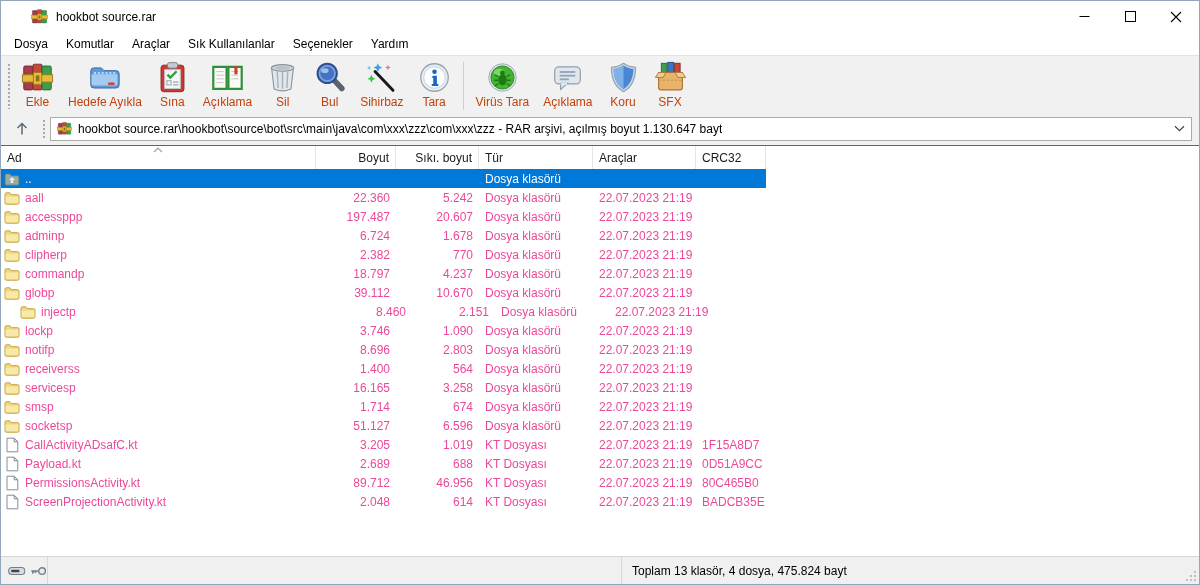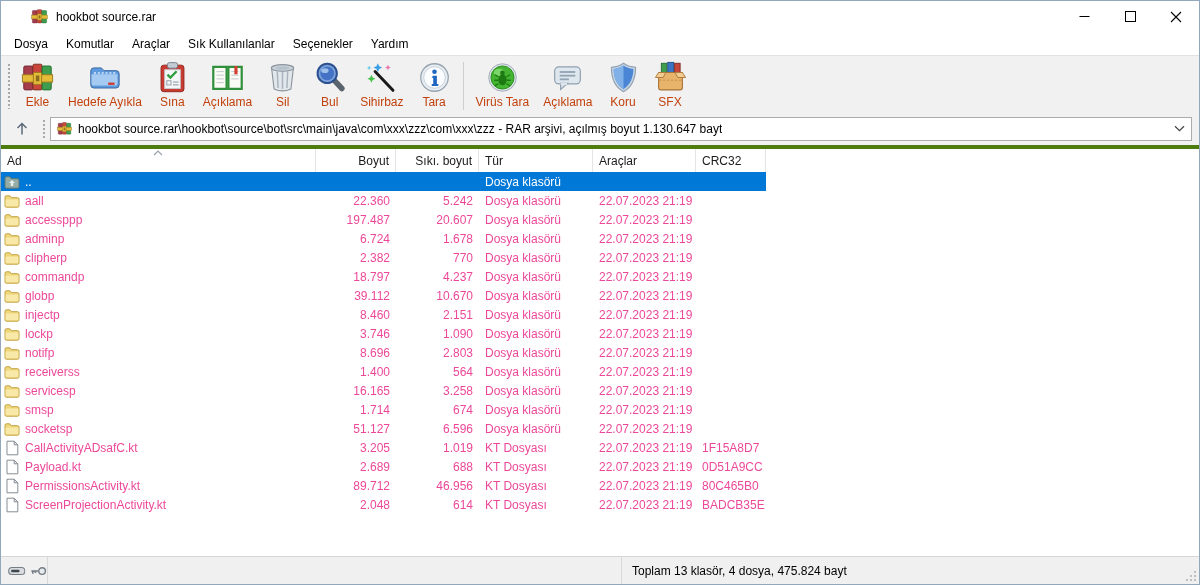--- a/index.html
+++ b/index.html
@@ -39,21 +39,21 @@
   .addressrow { height:30px; background:#f1f1f1; display:flex; align-items:center; padding:0 7px 3px 4px; flex:0 0 auto; }
   .upbtn { width:34px; height:24px; display:flex; align-items:center; justify-content:center; border-radius:2px; }
   .addr-grip { width:4px; height:20px; margin:0 4px 0 3px;
           background-image:radial-gradient(circle, #a9a9a9 34%, transparent 36%);
           background-size:4px 4px; background-repeat:repeat-y; background-position:center top; }
   .addressbox { flex:1; height:24px; background:#fff; border:1px solid #acacac; display:flex; align-items:center; padding:0 6px; gap:6px; font-size:12px; }
   .addressbox .path { white-space:nowrap; overflow:hidden; }
   .addressbox .chev { margin-left:auto; flex:0 0 auto; }
 
   
-  .listarea { flex:1; background:#fff; border-top:4px solid #4d7c0f; position:relative; overflow:hidden; font-size:12px; }
+  .listarea { flex:1; background:#fff; border-top:1px solid #4d7c0f; position:relative; overflow:hidden; font-size:12px; }
   .listheader { height:23px; display:flex; background:#fff; }
   .hcell { display:flex; align-items:center; border-right:1px solid #e5e5e5; padding:0 6px; position:relative; color:#1a1a1a; }
   .hcell.r { justify-content:flex-end; }
   .hcell .sortmark { position:absolute; top:0px; left:50%; transform:translateX(-50%); line-height:6px; }
   .rows { }
   .lrow { height:19px; display:flex; align-items:center; color:#ec4899; }
   .lrow .cell { padding:0 6px; white-space:nowrap; overflow:hidden; height:19px; display:flex; align-items:center; }
   .lrow .cell.r { justify-content:flex-end; }
   .lrow .namecell { padding-left:3px; gap:5px; }
   .lrow .namecell svg { width:16px; height:16px; flex:0 0 auto; }
@@ -499,21 +499,21 @@
           <div class="cell" style="width: 114px;">
             <span>Dosya klasörü</span>
           </div>
           <div class="cell" style="width: 103px;">
             <span>22.07.2023 21:19</span>
           </div>
           <div class="cell" style="width: 70px;">
             <span></span>
           </div>
         </div>
-        <div class="lrow" style="width: 765px;">
+        <div class="lrow" style="width: 765px; margin-left: 16px;">
           <div class="cell namecell" style="width: 315px;">
             <svg width="16" height="16">
               <use href="#i-folder"></use>
             </svg>
             <span>injectp</span>
           </div>
           <div class="cell r" style="width: 80px;">
             <span>8.460</span>
           </div>
           <div class="cell r" style="width: 83px; text-align: center;">

